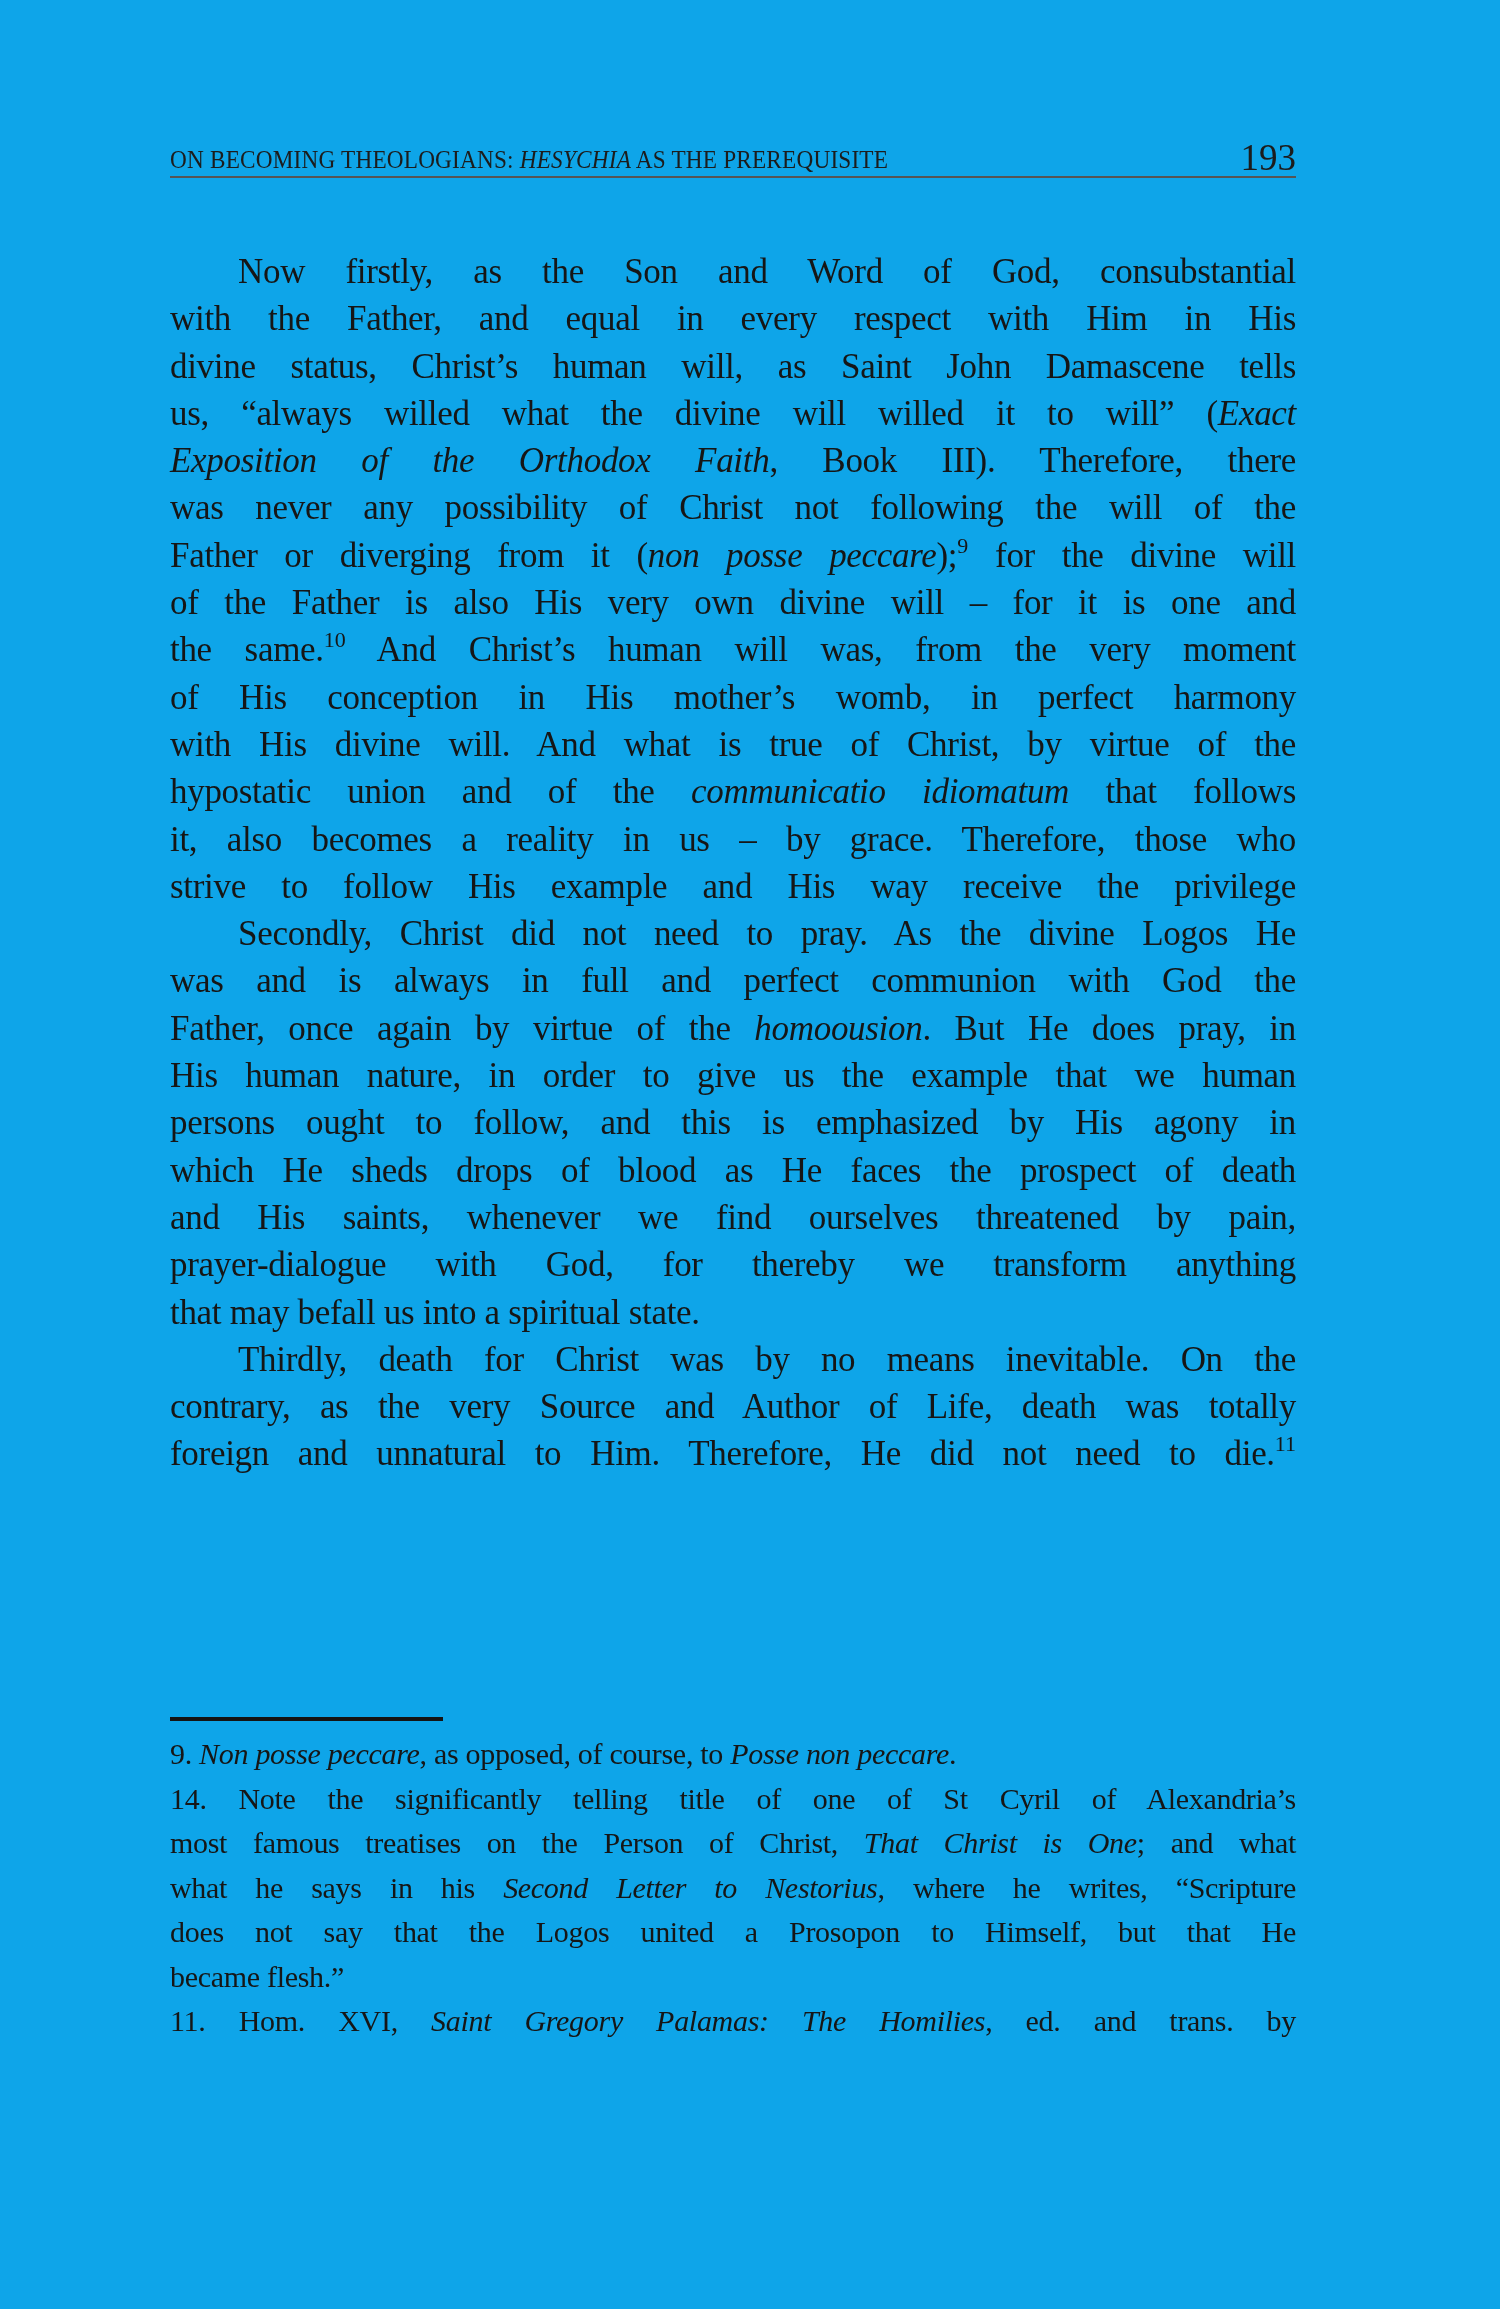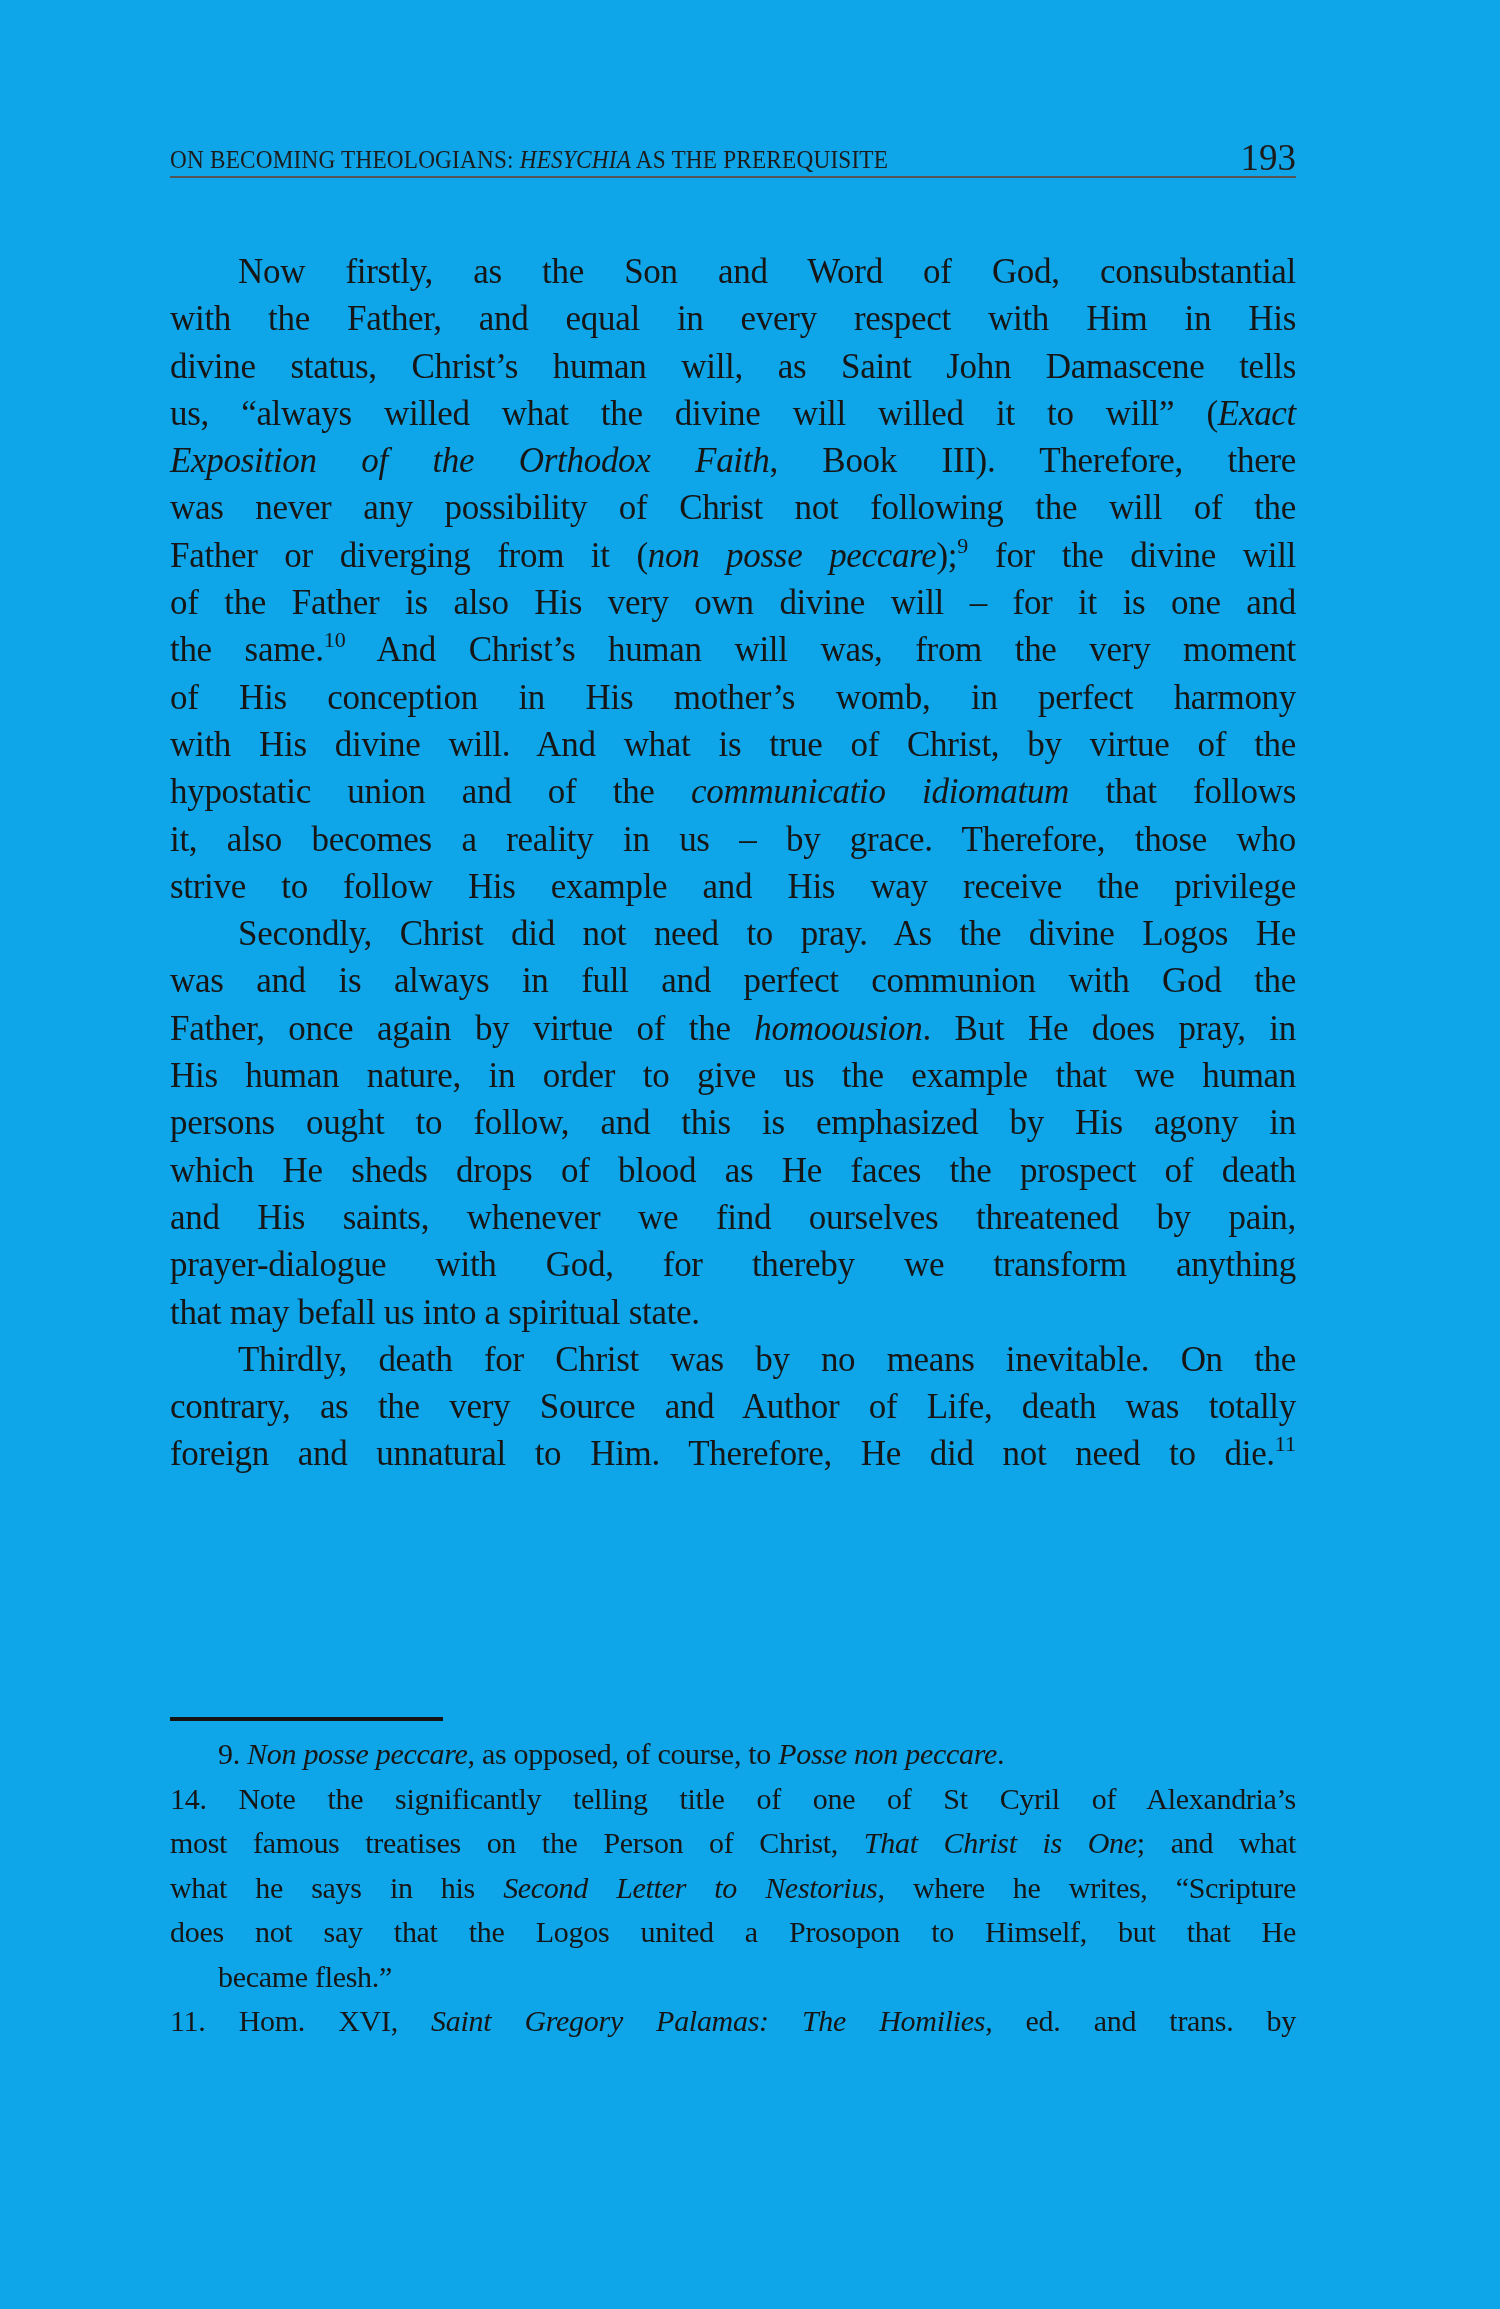--- a/index.html
+++ b/index.html
@@ -109,21 +109,21 @@
     color: #161616;
     letter-spacing: -0.3px;
   }
   .fn-line {
     display: block;
     height: 44.5px;
     white-space: nowrap;
     text-align: justify;
     text-align-last: justify;
   }
-  .fn-line.last { text-align-last: left; margin-left: 48px; }
+  .fn-line.last { text-align-last: left; }
   .fn-line i { font-style: italic; }
 </style>
 </head>
 <body>
 
 <div class="page">
 
   <div class="running-head">
     <div class="running-title"><span>ON BECOMING THEOLOGIANS: </span><i>HESYCHIA</i><span> AS THE PREREQUISITE</span></div>
     <div class="page-number">193</div>

